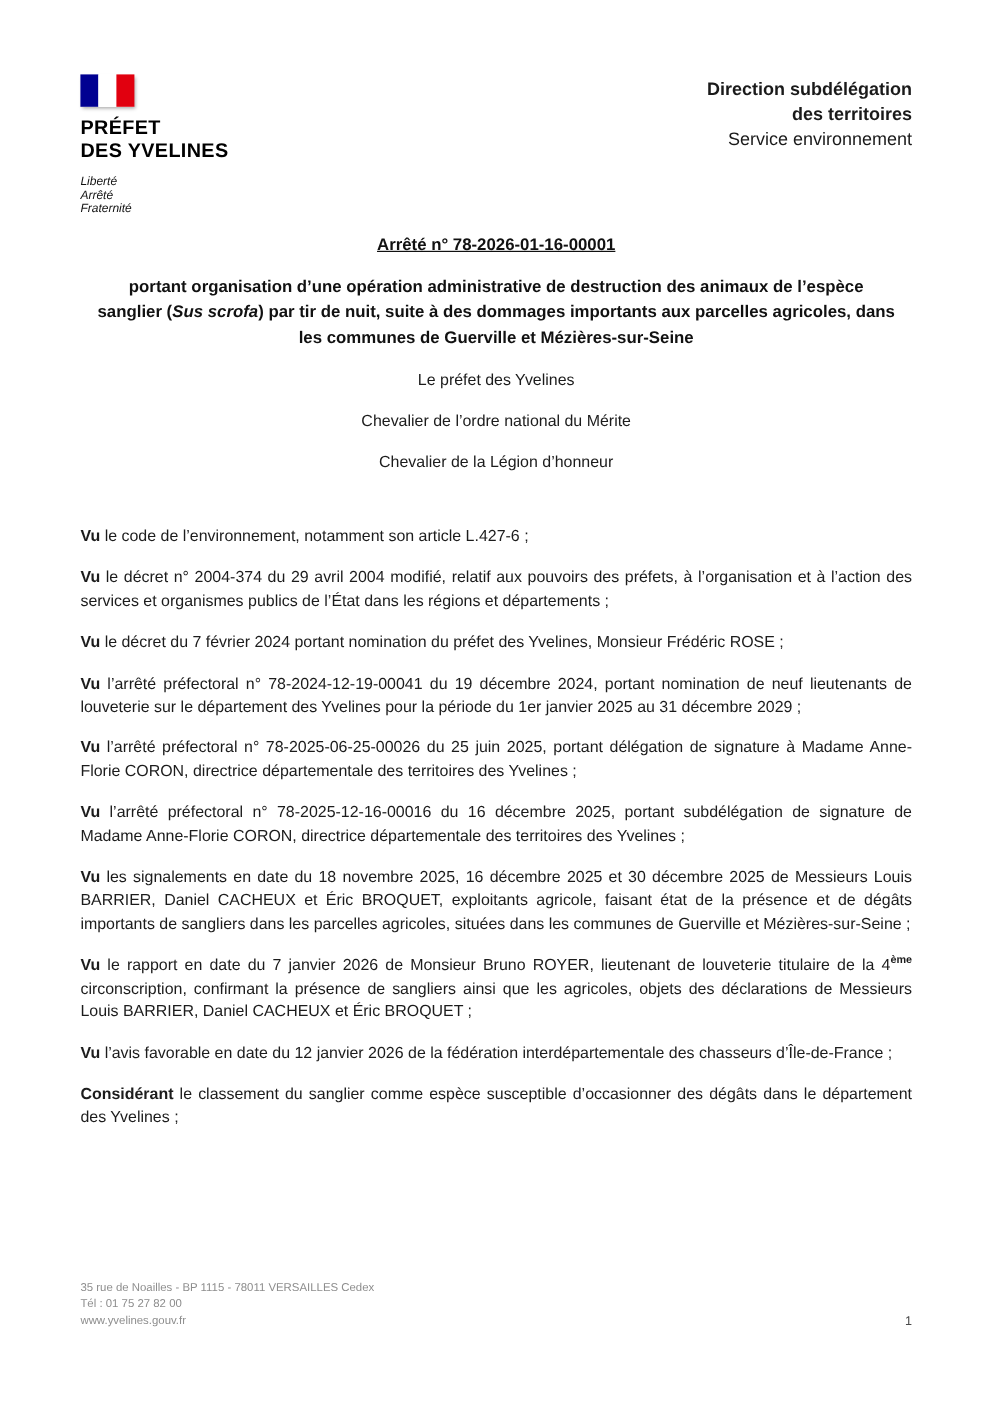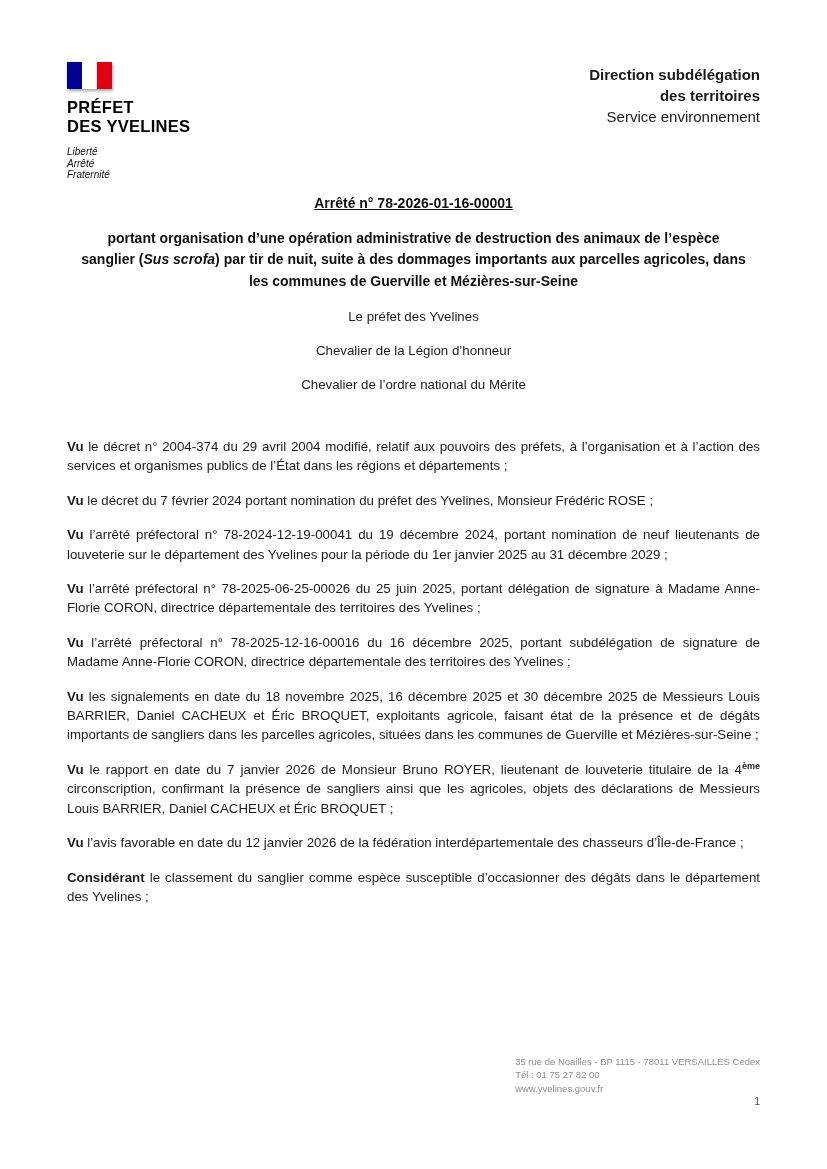--- a/index.html
+++ b/index.html
@@ -29,21 +29,21 @@
   .subtitle em { font-style: italic; }
   .auth-line { text-align: center; font-size: 13.3px; line-height: 19px; margin-top: 15px; }
 
   
   .body-block { margin-top: 43px; }
   .par { font-size: 13.3px; line-height: 19.4px; text-align: justify; margin: 0 0 15px 0; }
   .par strong { font-weight: 700; }
   .par sup { font-size: 9px; line-height: 0; font-weight: bold; }
 
   
-  .footer { position: absolute; left: 67px; right: 67px; bottom: 62px; display: flex; justify-content: space-between; align-items: flex-end; flex-direction: column; }
+  .footer { position: absolute; left: 67px; right: 67px; bottom: 62px; display: flex; justify-content: space-between; align-items: flex-end; }
   .footer-left { font-size: 9.5px; line-height: 13.5px; color: #8d8d8d; }
   .page-num { font-size: 10.5px; color: #4a4a4a; }
 </style>
 </head>
 <body>
 
 <div class="page">
   <div class="content">
 
     <header class="doc-header">
@@ -68,24 +68,25 @@
         <div class="bold">des territoires</div>
         <div>Service environnement</div>
       </div>
     </header>
 
     <h1 class="title">Arrêté n° 78-2026-01-16-00001</h1>
 
     <h2 class="subtitle"><span>portant organisation d’une opération administrative de destruction des animaux de l’espèce sanglier (</span><em>Sus scrofa</em><span>) par tir de nuit, suite à des dommages importants aux parcelles agricoles, dans les communes de Guerville et Mézières-sur-Seine</span></h2>
 
     <p class="auth-line">Le préfet des Yvelines</p>
+    <p class="auth-line">Chevalier de l’ordre national du Mérite</p>
     <p class="auth-line">Chevalier de la Légion d’honneur</p>
-    <p class="auth-line">Chevalier de l’ordre national du Mérite</p>
 
     <div class="body-block">
+      <p class="par"><strong>Vu</strong><span> le code de l’environnement, notamment son article L.427-6 ;</span></p>
       <p class="par"><strong>Vu</strong><span> le décret n° 2004-374 du 29 avril 2004 modifié, relatif aux pouvoirs des préfets, à l’organisation et à l’action des services et organismes publics de l’État dans les régions et départements ;</span></p>
       <p class="par"><strong>Vu</strong><span> le décret du 7 février 2024 portant nomination du préfet des Yvelines, Monsieur Frédéric ROSE ;</span></p>
       <p class="par"><strong>Vu</strong><span> l’arrêté préfectoral n° 78-2024-12-19-00041 du 19 décembre 2024, portant nomination de neuf lieutenants de louveterie sur le département des Yvelines pour la période du 1er janvier 2025 au 31 décembre 2029 ;</span></p>
       <p class="par"><strong>Vu</strong><span> l’arrêté préfectoral n° 78-2025-06-25-00026 du 25 juin 2025, portant délégation de signature à Madame Anne-Florie CORON, directrice départementale des territoires des Yvelines ;</span></p>
       <p class="par"><strong>Vu</strong><span> l’arrêté préfectoral n° 78-2025-12-16-00016 du 16 décembre 2025, portant subdélégation de signature de Madame Anne-Florie CORON, directrice départementale des territoires des Yvelines ;</span></p>
       <p class="par"><strong>Vu</strong><span> les signalements en date du 18 novembre 2025, 16 décembre 2025 et 30 décembre 2025 de Messieurs Louis BARRIER, Daniel CACHEUX et Éric BROQUET, exploitants agricole, faisant état de la présence et de dégâts importants de sangliers dans les parcelles agricoles, situées dans les communes de Guerville et Mézières-sur-Seine ;</span></p>
       <p class="par"><strong>Vu</strong><span> le rapport en date du 7 janvier 2026 de Monsieur Bruno ROYER, lieutenant de louveterie titulaire de la 4</span><sup>ème</sup><span> circonscription, confirmant la présence de sangliers ainsi que les agricoles, objets des déclarations de Messieurs Louis BARRIER, Daniel CACHEUX et Éric BROQUET ;</span></p>
       <p class="par"><strong>Vu</strong><span> l’avis favorable en date du 12 janvier 2026 de la fédération interdépartementale des chasseurs d’Île-de-France ;</span></p>
       <p class="par"><strong>Considérant</strong><span> le classement du sanglier comme espèce susceptible d’occasionner des dégâts dans le département des Yvelines ;</span></p>
     </div>

